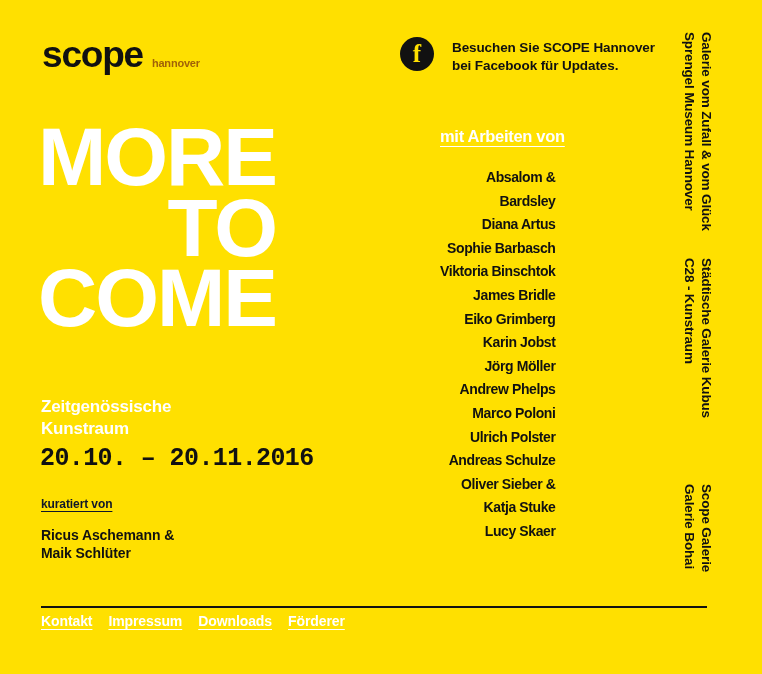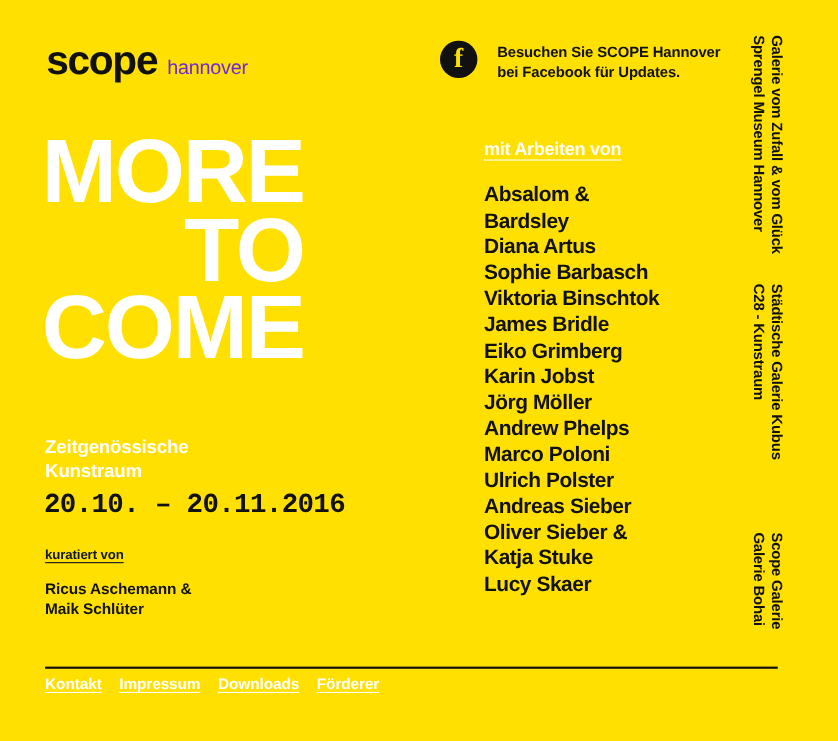--- a/index.html
+++ b/index.html
@@ -30,23 +30,23 @@
     align-items: baseline;
   }
   .logo-scope {
     font-size: 37px;
     font-weight: bold;
     color: #111111;
     letter-spacing: -1.2px;
     line-height: 1;
   }
   .logo-hannover {
-    font-size: 18px;
-    font-weight: normal;
-    color: #6d28d9;
+    font-size: 11px;
+    font-weight: bold;
+    color: #a16207;
     margin-left: 9px;
     letter-spacing: -0.2px;
     line-height: 1;
   }
 
   
   .fb-block {
     position: absolute;
     left: 400px;
     top: 37px;
@@ -158,24 +158,25 @@
     font-weight: bold;
     text-decoration: underline;
     text-underline-offset: 4px;
     letter-spacing: -0.3px;
   }
   .artists-list {
     position: absolute;
     left: 440px;
     top: 166px;
     color: #111111;
-    font-size: 19px;
+    font-size: 14px;
     font-weight: bold;
     line-height: 23.6px;
     letter-spacing: -0.4px;
+    text-align: right;
   }
   .artists-list div { white-space: nowrap; }
 
   
   .venues { position: absolute; left: 684px; top: 0; width: 40px; height: 674px; }
   .venue {
     position: absolute;
     left: 0;
     transform-origin: left top;
     transform: rotate(90deg);
@@ -263,21 +264,21 @@
     <div>Diana Artus</div>
     <div>Sophie Barbasch</div>
     <div>Viktoria Binschtok</div>
     <div>James Bridle</div>
     <div>Eiko Grimberg</div>
     <div>Karin Jobst</div>
     <div>Jörg Möller</div>
     <div>Andrew Phelps</div>
     <div>Marco Poloni</div>
     <div>Ulrich Polster</div>
-    <div>Andreas Sieber</div>
+    <div>Andreas Schulze</div>
     <div>Oliver Sieber &amp;</div>
     <div>Katja Stuke</div>
     <div>Lucy Skaer</div>
   </div>
 
   <div class="venues">
     <div class="venue venue-0">
       <div>Galerie vom Zufall &amp; vom Glück</div>
       <div>Sprengel Museum Hannover</div>
     </div>

